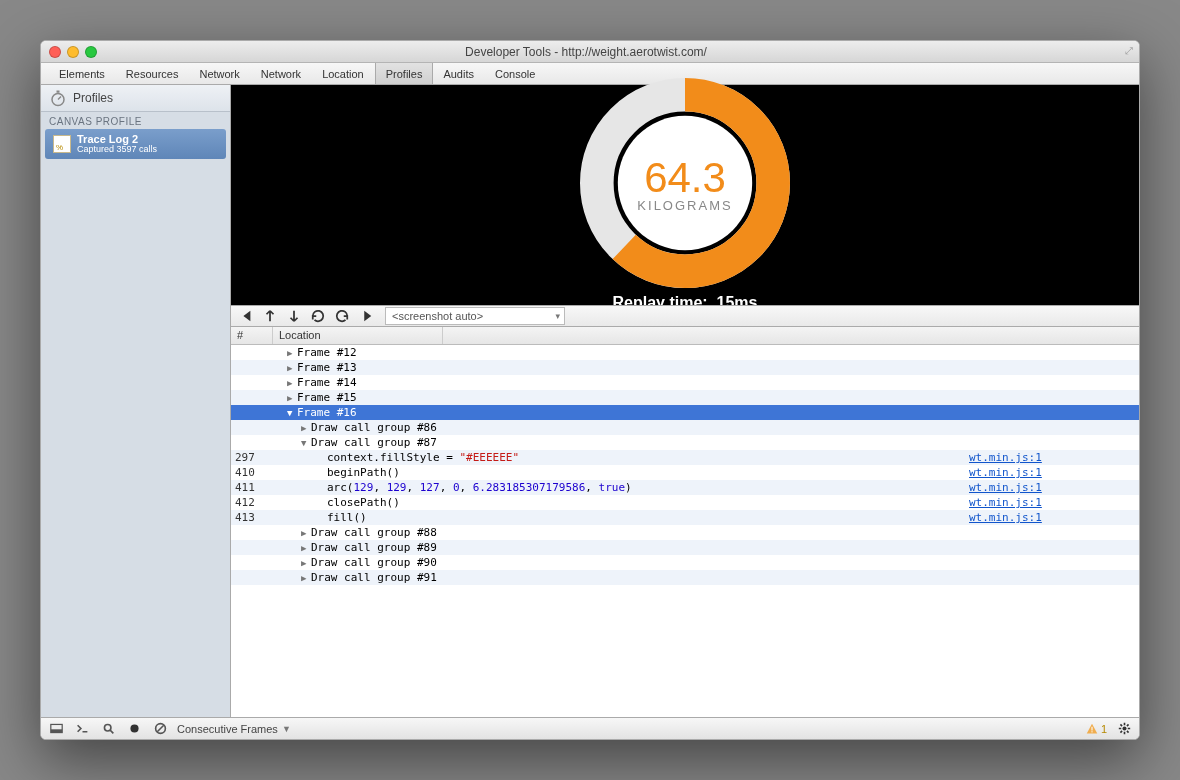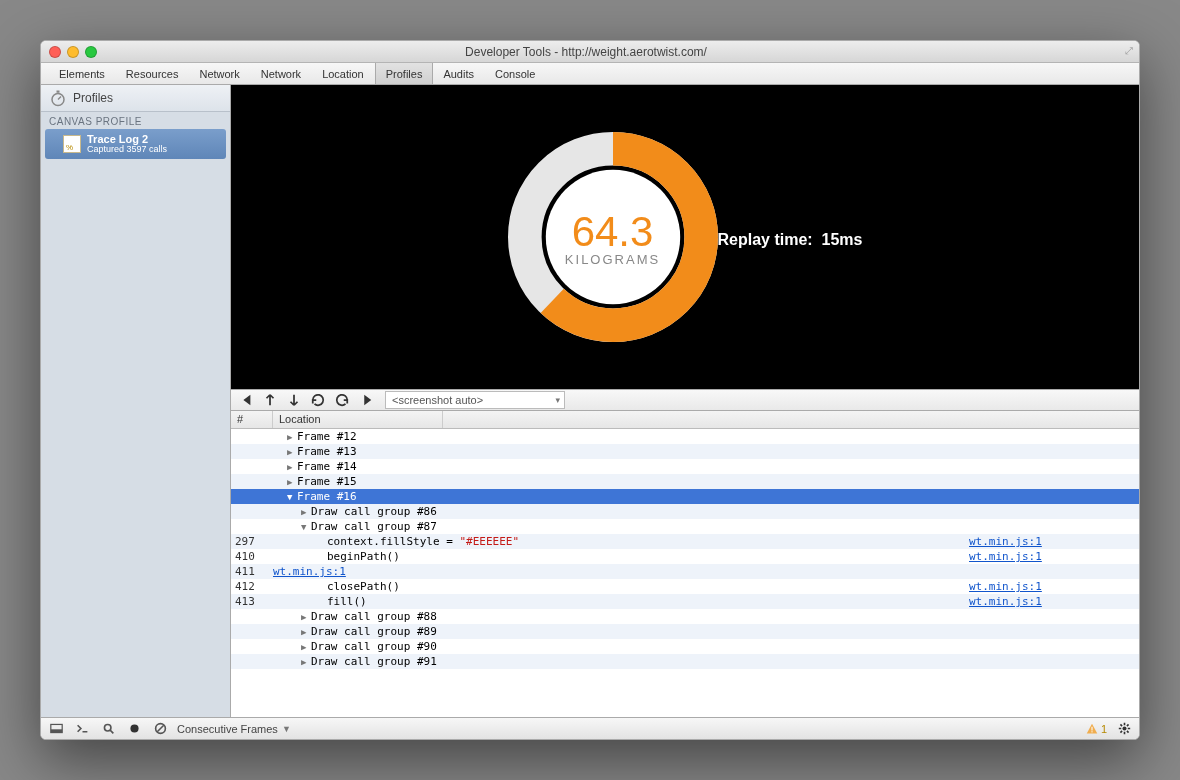--- a/index.html
+++ b/index.html
@@ -14,30 +14,30 @@
 
 .tabbar { height:22px; background:linear-gradient(#f7f7f7,#e8e8e8); border-bottom:1px solid #aaa; display:flex; align-items:stretch; padding-left:8px; font-size:11px; color:#333; }
 .tabbar .tab { padding:0 10px; display:flex; align-items:center; cursor:default; border-right:1px solid transparent; }
 .tabbar .tab.active { background:linear-gradient(#e2e2e2,#d0d0d0); border-left:1px solid #aaa; border-right:1px solid #aaa; }
 
 .body { flex:1; display:flex; min-height:0; }
 .sidebar { width:190px; background:#d6dde5; border-right:1px solid #aaa; display:flex; flex-direction:column; }
 .side-head { display:flex; align-items:center; gap:6px; padding:4px 8px; background:linear-gradient(#eef1f5,#dde3ea); border-bottom:1px solid #b8c0ca; color:#444; font-size:12px; }
 .side-head svg { width:18px; height:18px; }
 .side-section { padding:4px 8px 2px; font-size:10px; color:#6a7480; letter-spacing:.5px; }
-.side-item { margin:0 4px; padding:4px 18px; display:flex; gap:6px; align-items:center; border-radius:3px; }
+.side-item { margin:0 4px; padding:4px 8px; display:flex; gap:6px; align-items:center; border-radius:3px; }
 .side-item.sel { background:linear-gradient(#7a9ecb,#5f86b8); color:#fff; }
 .side-item .ii { width:18px; height:18px; background:#fff; border:1px solid #c9b98c; display:inline-block; position:relative; }
 .side-item .ii::after { content:"%"; position:absolute; bottom:0; left:2px; font-size:8px; color:#b58900; }
 .side-item .txt { display:flex; flex-direction:column; line-height:1.1; }
 .side-item .t1 { font-weight:bold; font-size:11px; }
 .side-item .t2 { font-size:9px; }
 
 .main { flex:1; display:flex; flex-direction:column; min-width:0; }
-.canvas-area { height:304px; background:#000; display:flex; flex-direction:row; align-items:center; justify-content:center; color:#fff; }
+.canvas-area { height:220px; background:#000; display:flex; flex-direction:column; align-items:center; justify-content:center; color:#fff; }
 .gauge { position:relative; width:210px; height:210px; }
 .gauge svg { width:100%; height:100%; }
 .g-center { position:absolute; inset:0; display:flex; flex-direction:column; align-items:center; justify-content:center; }
 .g-val { font-size:42px; color:#f28c1a; font-weight:300; font-family:"Helvetica Neue",Arial,sans-serif; }
 .g-unit { font-size:13px; color:#888; letter-spacing:2px; margin-top:-4px; }
 .replay { margin-top:6px; font-size:16px; font-weight:bold; color:#fff; }
 
 .toolbar2 { height:22px; background:linear-gradient(#f8f8f8,#e9e9e9); border-top:1px solid #aaa; border-bottom:1px solid #aaa; display:flex; align-items:center; padding:0 4px; gap:2px; }
 .tbtn { width:22px; height:18px; display:flex; align-items:center; justify-content:center; color:#333; }
 .tbtn svg{width:14px;height:14px}
@@ -218,20 +218,21 @@
             <div class="c-c"><span class="ind3"><span class="tri"></span><span>context.fillStyle = <span class="code-str">"#EEEEEE"</span></span></span></div>
             <div class="c-l"><a>wt.min.js:1</a></div>
           </div>
           <div class="row">
             <div class="c-n">410</div>
             <div class="c-c"><span class="ind3"><span class="tri"></span><span>beginPath()</span></span></div>
             <div class="c-l"><a>wt.min.js:1</a></div>
           </div>
           <div class="row">
             <div class="c-n">411</div>
+            <div class="c-c"><span class="ind3"><span class="tri"></span><span>arc(<span class="code-num">129</span>, <span class="code-num">129</span>, <span class="code-num">127</span>, <span class="code-num">0</span>, <span class="code-num">6.283185307179586</span>, <span class="code-kw">true</span>)</span></span></div>
             <div class="c-l"><a>wt.min.js:1</a></div>
           </div>
           <div class="row">
             <div class="c-n">412</div>
             <div class="c-c"><span class="ind3"><span class="tri"></span><span>closePath()</span></span></div>
             <div class="c-l"><a>wt.min.js:1</a></div>
           </div>
           <div class="row">
             <div class="c-n">413</div>
             <div class="c-c"><span class="ind3"><span class="tri"></span><span>fill()</span></span></div>

